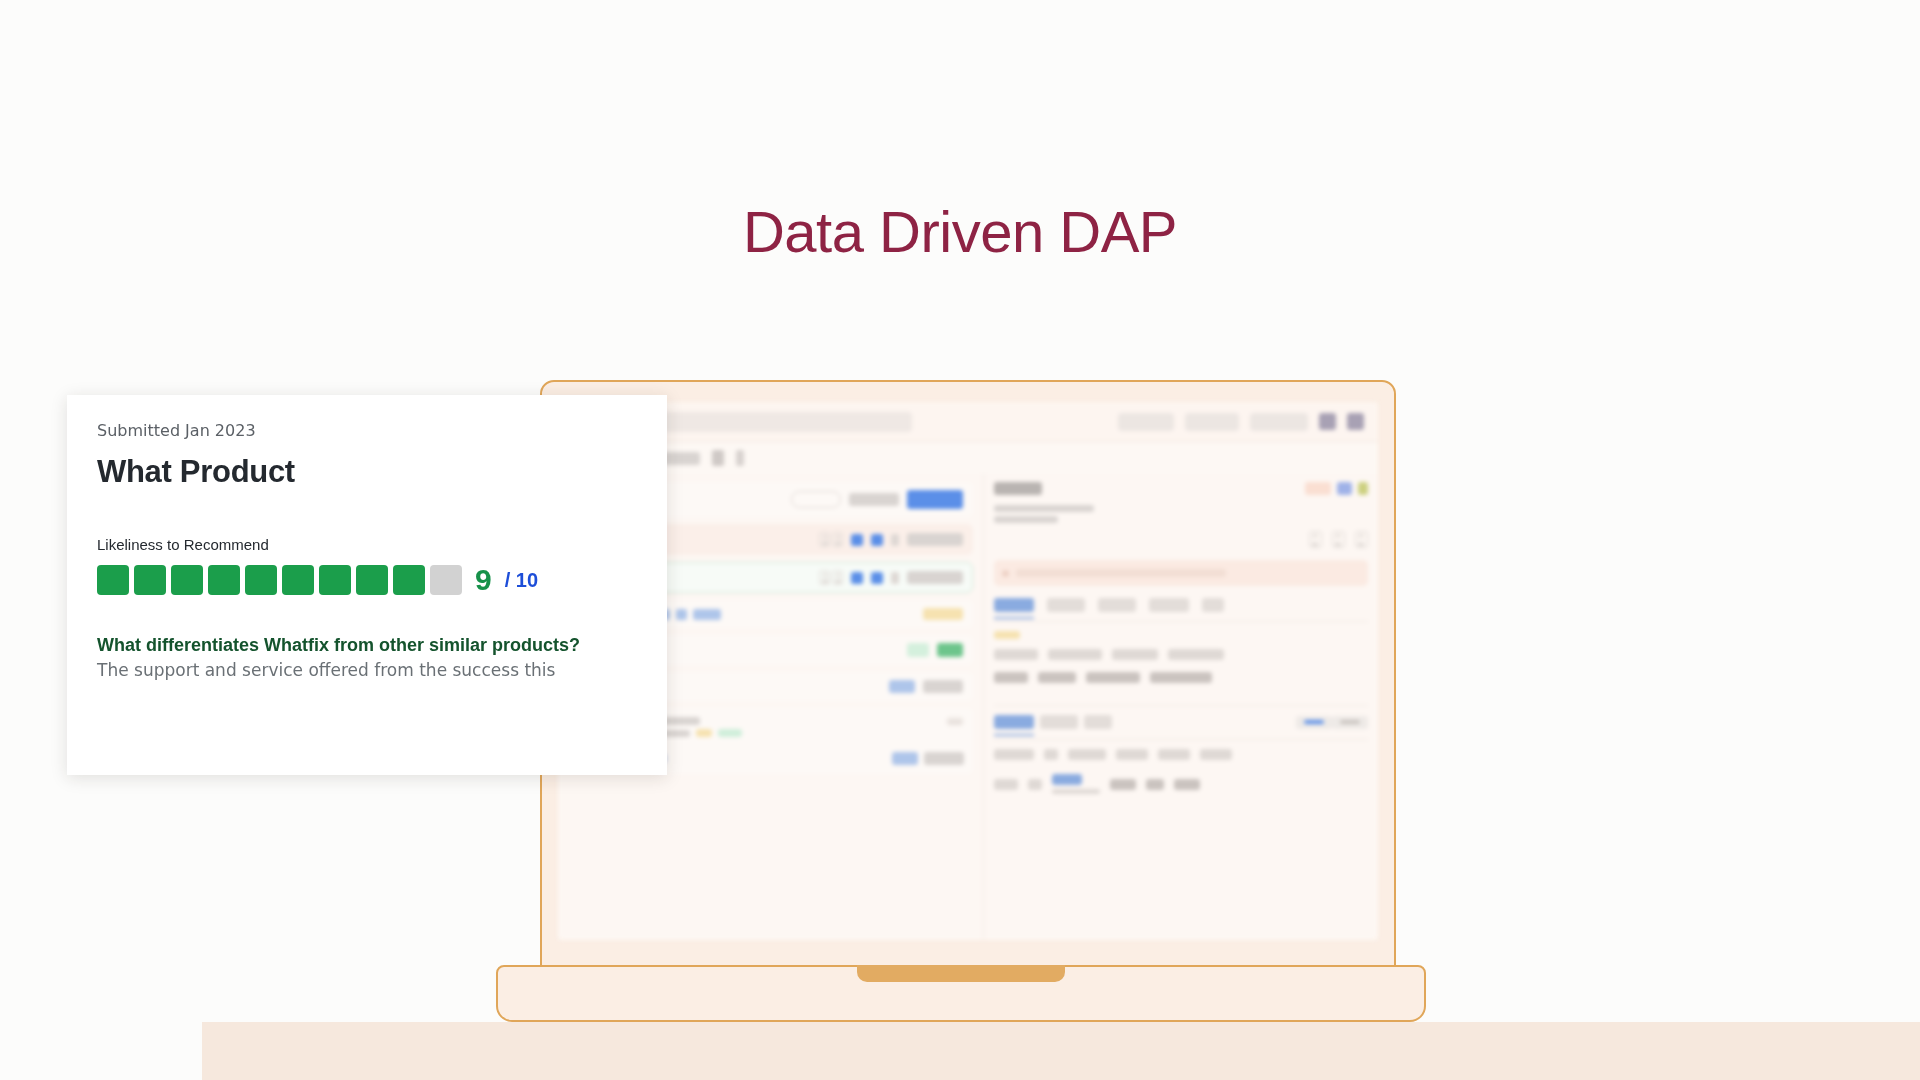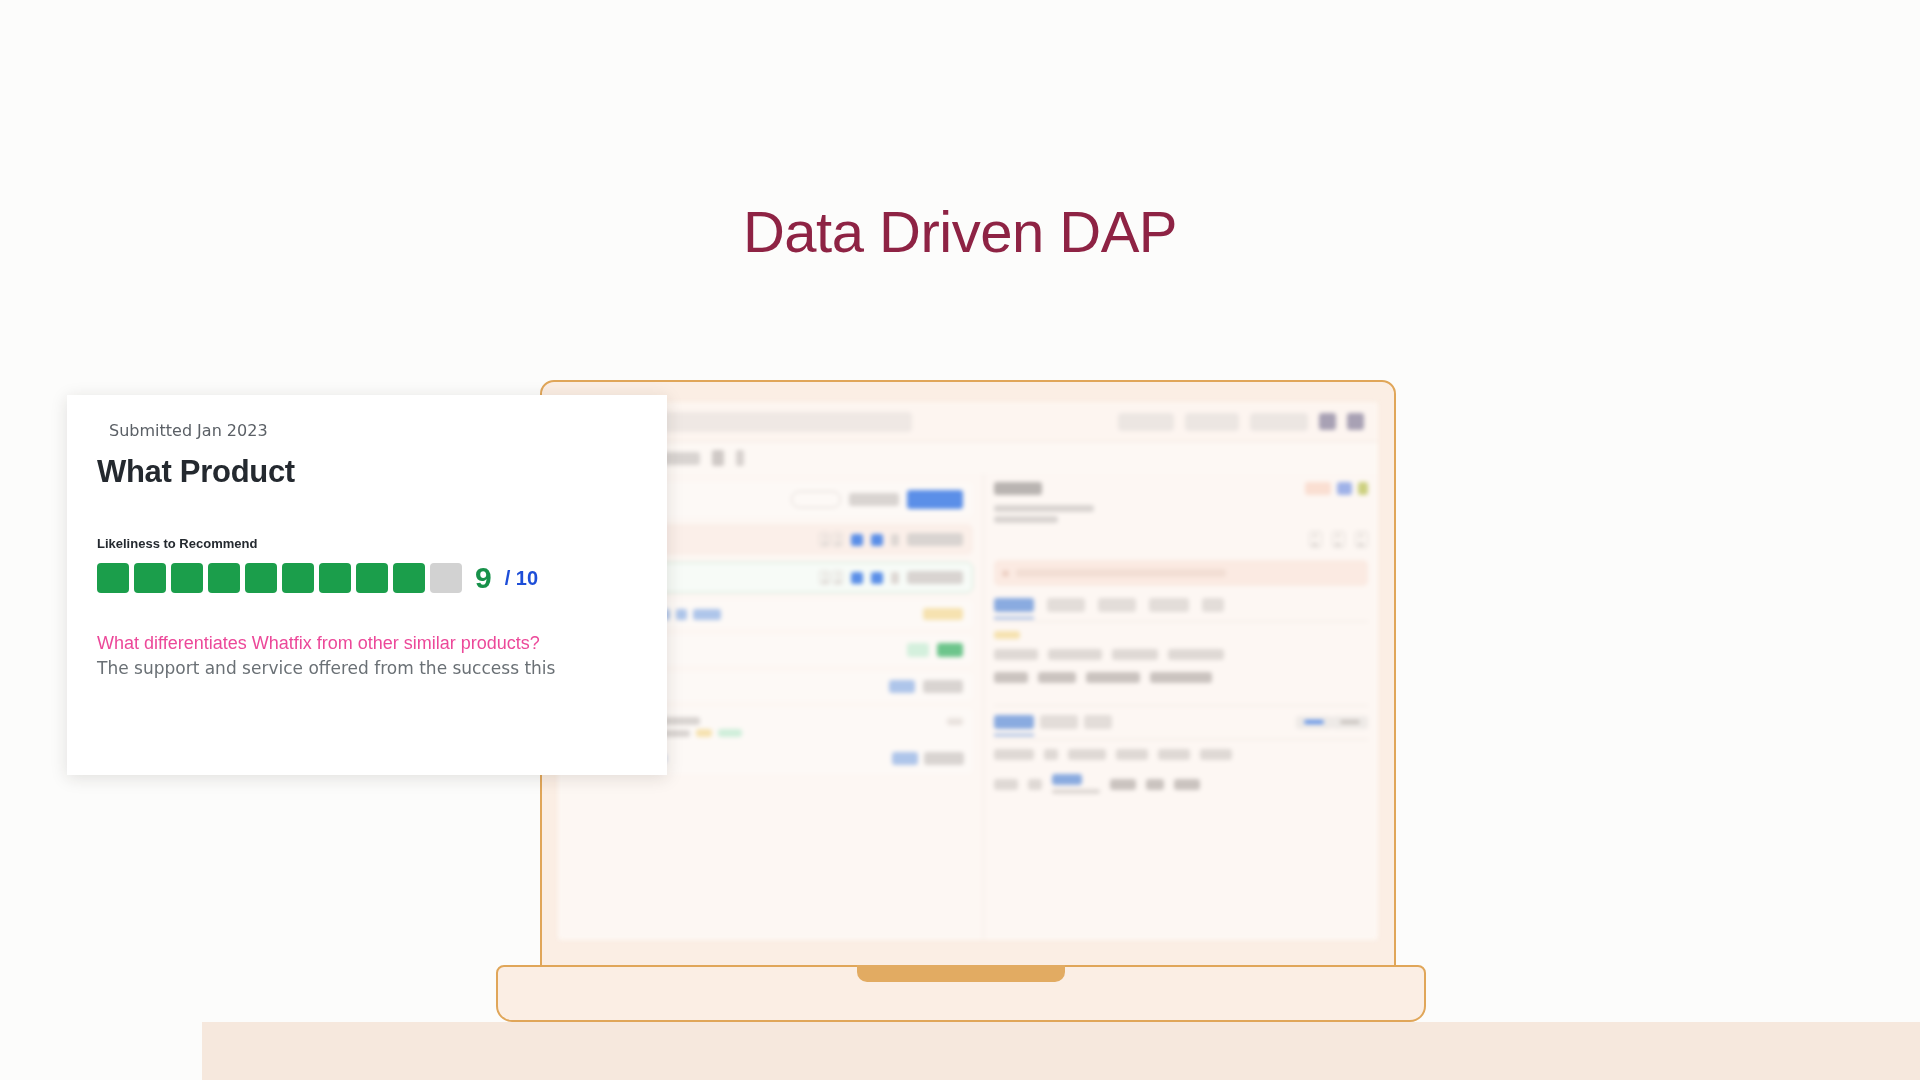--- a/index.html
+++ b/index.html
@@ -199,37 +199,36 @@
   .review-card {
     position: absolute; left: 67px; top: 395px;
     width: 600px; height: 380px;
     background: #ffffff;
     box-shadow: 0 3px 16px rgba(40,30,25,0.13);
     padding: 26px 30px 0 30px;
   }
   .submitted {
     font-size: 16px; color: #5b6066; margin-bottom: 14px;
     font-family: "DejaVu Sans", sans-serif;
-    margin-left: 12px;
   }
   .review-title {
     font-size: 31px; font-weight: bold; color: #24292f;
     letter-spacing: -0.3px; margin-bottom: 46px;
   }
   .ltr-label {
-    font-size: 13px; font-weight: bold; color: #24292f; margin-bottom: 12px;
+    font-size: 15px; font-weight: normal; color: #24292f; margin-bottom: 12px;
   }
   .score-row { display: flex; align-items: center; gap: 13px; margin-bottom: 40px; }
   .segments { display: flex; gap: 5px; }
   .seg-box { width: 32px; height: 30px; border-radius: 4px; background: #1b9e4b; }
   .seg-box.empty { background: #d2d2d2; }
   .score-num { font-size: 30px; font-weight: bold; color: #17914a; line-height: 1; }
   .score-den { font-size: 20px; font-weight: bold; color: #1d4ed8; line-height: 1; }
   .q-block { margin-bottom: 18px; }
-  .q-text { font-size: 18px; font-weight: normal; color: #ec4899; margin-bottom: 4px; }
+  .q-text { font-size: 18px; font-weight: bold; color: #14532d; margin-bottom: 4px; }
   .a-text { font-size: 17px; color: #6a7075; font-family: "DejaVu Sans", sans-serif; }
 </style>
 </head>
 <body>
 
 <div id="stage">
 
   <div class="page-title">Data Driven DAP</div>
 
   <div class="peach-band"></div>

